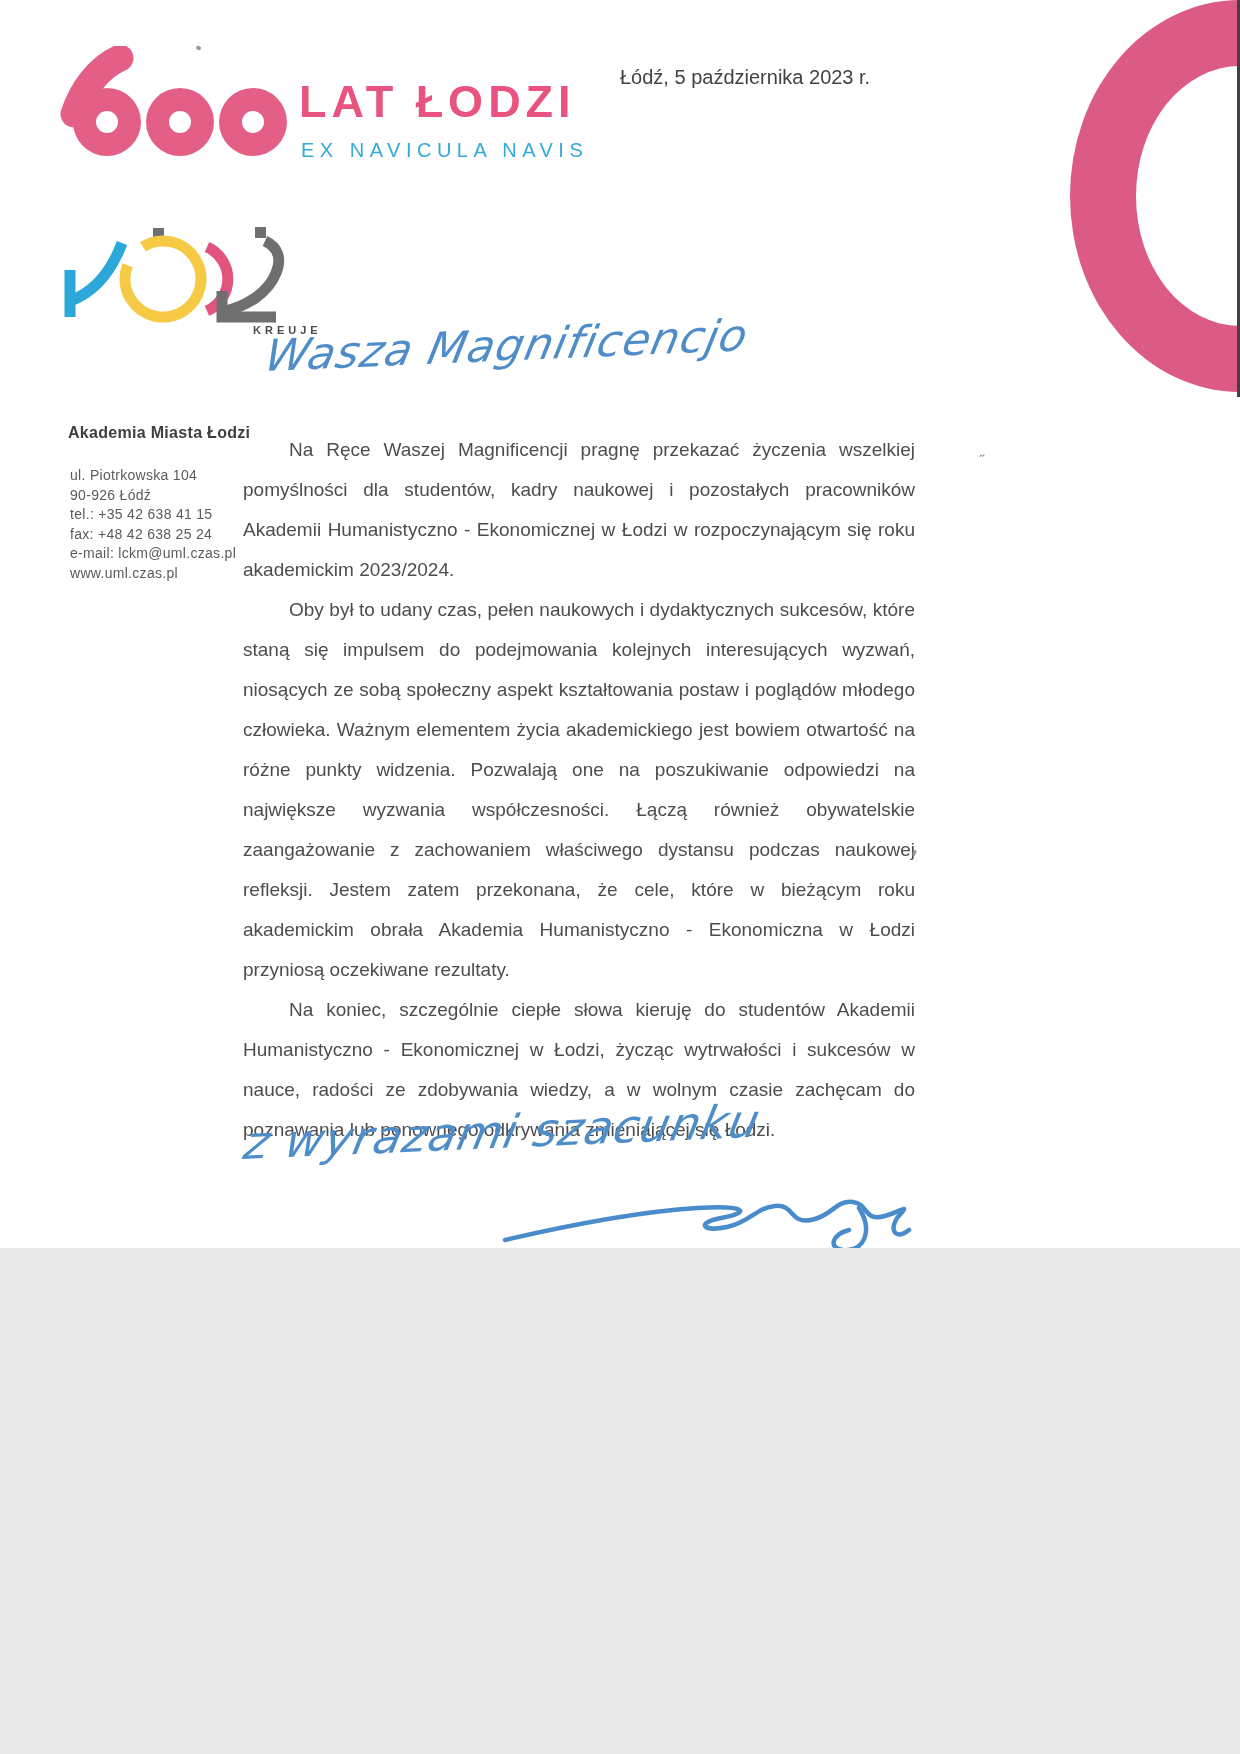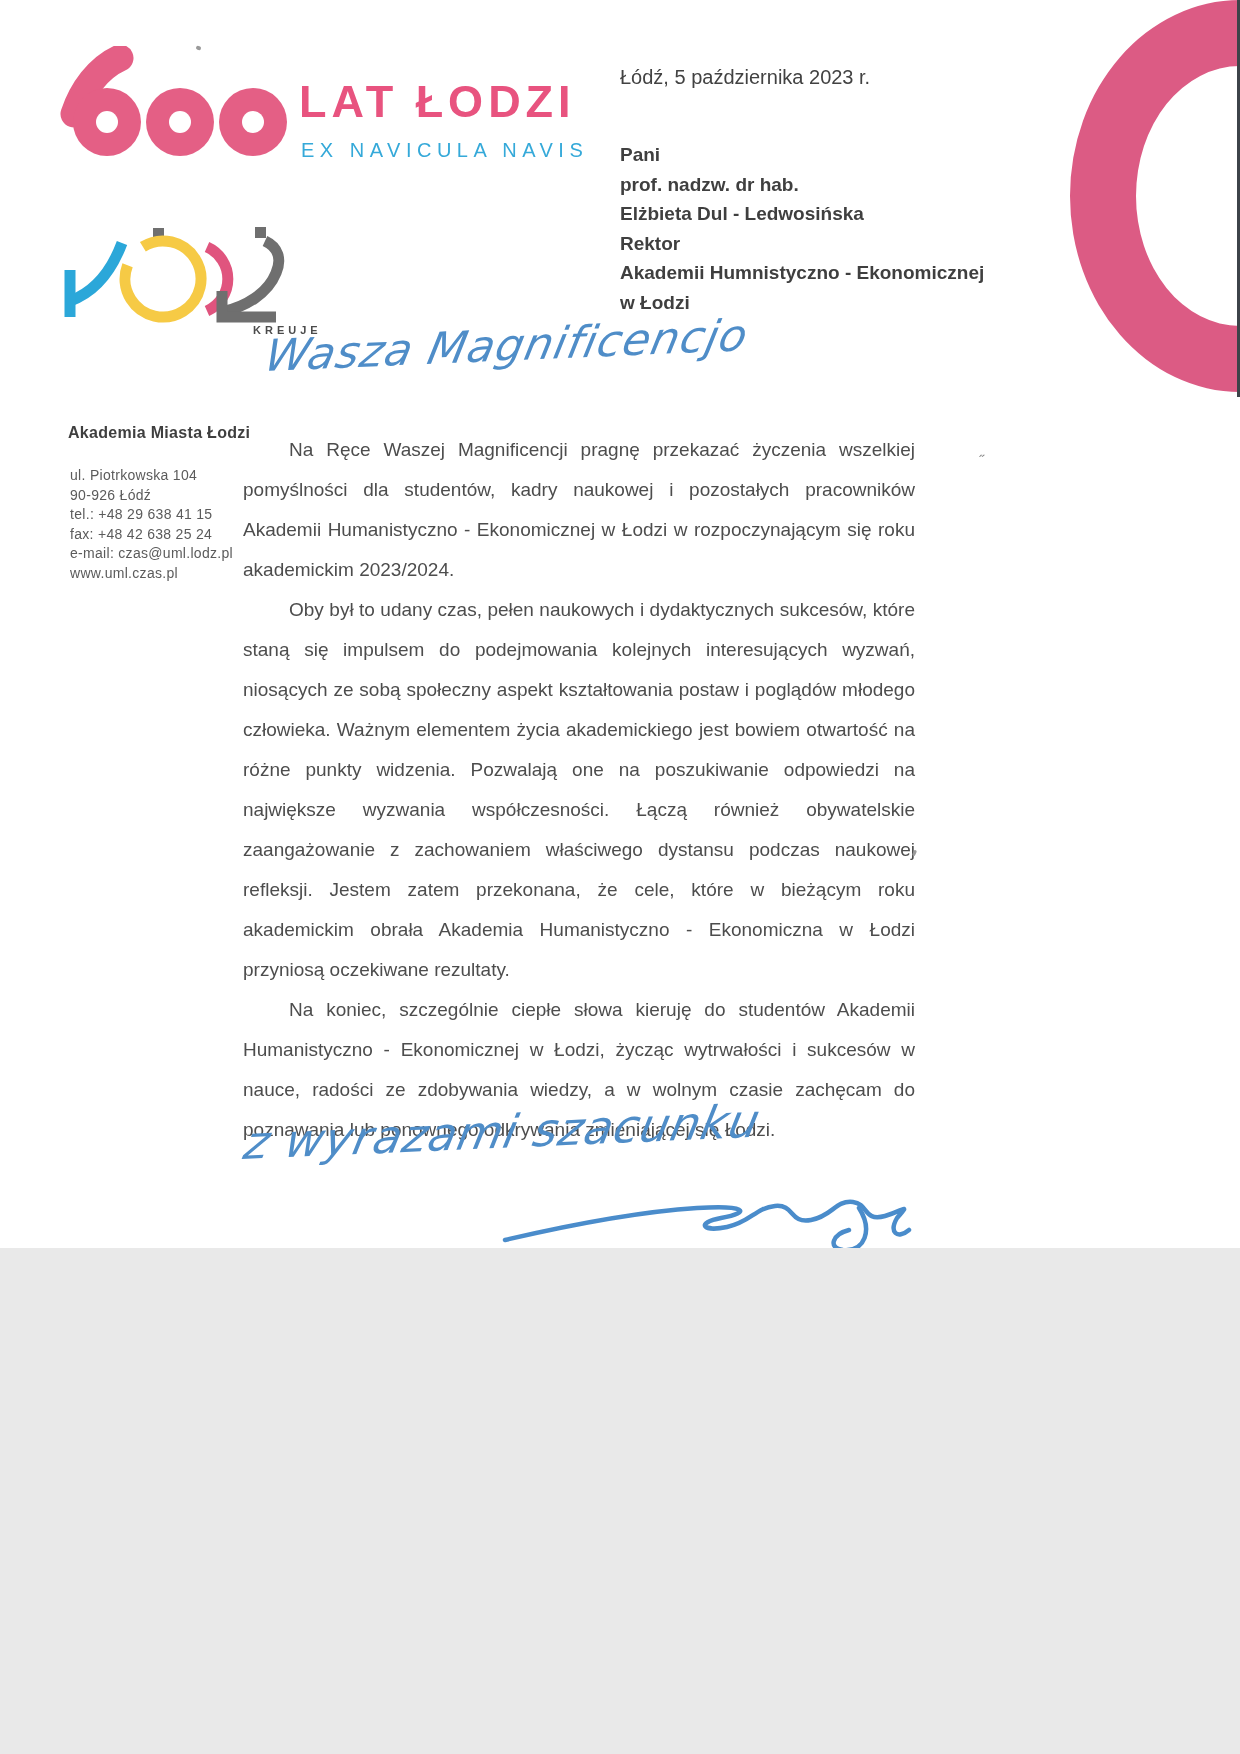--- a/index.html
+++ b/index.html
@@ -95,41 +95,33 @@
     <rect x="93" y="33" width="11" height="11" fill="#6f6f6f"></rect>
     <circle cx="103" cy="84" r="38" fill="none" stroke="#f6ca45" stroke-width="11" stroke-dasharray="214 25" transform="rotate(-122 103 84)"></circle>
     <path d="M147 52 A35 35 0 0 1 147 116" fill="none" stroke="#e0547e" stroke-width="11"></path>
     <rect x="195" y="32" width="11" height="11" fill="#6f6f6f"></rect>
     <path d="M205 46 C 218 52 222 64 216 78 C 208 98 186 112 162 117" fill="none" stroke="#6f6f6f" stroke-width="11"></path>
     <path d="M162 96 L 162 122 L 216 122" fill="none" stroke="#6f6f6f" stroke-width="11"></path>
   </svg>
   <div class="kreuje">KREUJE</div>
 
   <div class="date">Łódź, 5 października 2023 r.</div>
-  <div class="recipient">
-    <div>Pani</div>
-    <div>prof. nadzw. dr hab.</div>
-    <div>Elżbieta Dul - Ledwosińska</div>
-    <div>Rektor</div>
-    <div>Akademii Humnistyczno - Ekonomicznej</div>
-    <div>w Łodzi</div>
-  </div>
 
   <svg class="crescent" width="172" height="395" viewBox="0 0 172 395">
     <path d="M172 0 A170 196 0 0 0 2 196 A170 196 0 0 0 172 392 L172 326 A104 130 0 0 1 68 196 A104 130 0 0 1 172 66 Z" fill="#dc5b84"></path>
   </svg>
   <div class="edge-line"></div>
 
   <div class="sidebar-title">Akademia Miasta Łodzi</div>
   <div class="sidebar-address">
     <div>ul. Piotrkowska 104</div>
     <div>90-926 Łódź</div>
-    <div>tel.: +48 29 638 41 15</div>
+    <div>tel.: +35 42 638 41 15</div>
     <div>fax: +48 42 638 25 24</div>
-    <div>e-mail: czas@uml.lodz.pl</div>
+    <div>e-mail: lckm@uml.czas.pl</div>
     <div>www.uml.czas.pl</div>
   </div>
 
   <div class="salutation hand">Wasza Magnificencjo</div>
 
   <div class="body">
     <p>Na Ręce Waszej Magnificencji pragnę przekazać życzenia wszelkiej pomyślności dla studentów, kadry naukowej i pozostałych pracowników Akademii Humanistyczno - Ekonomicznej w Łodzi w rozpoczynającym się roku akademickim 2023/2024.</p>
     <p>Oby był to udany czas, pełen naukowych i dydaktycznych sukcesów, które staną się impulsem do podejmowania kolejnych interesujących wyzwań, niosących ze sobą społeczny aspekt kształtowania postaw i poglądów młodego człowieka. Ważnym elementem życia akademickiego jest bowiem otwartość na różne punkty widzenia. Pozwalają one na poszukiwanie odpowiedzi na największe wyzwania współczesności. Łączą również obywatelskie zaangażowanie z zachowaniem właściwego dystansu podczas naukowej refleksji. Jestem zatem przekonana, że cele, które w bieżącym roku akademickim obrała Akademia Humanistyczno - Ekonomiczna w Łodzi przyniosą oczekiwane rezultaty.</p>
     <p>Na koniec, szczególnie ciepłe słowa kieruję do studentów Akademii Humanistyczno - Ekonomicznej w Łodzi, życząc wytrwałości i sukcesów w nauce, radości ze zdobywania wiedzy, a w wolnym czasie zachęcam do poznawania lub ponownego odkrywania zmieniającej się Łodzi.</p>
   </div>

